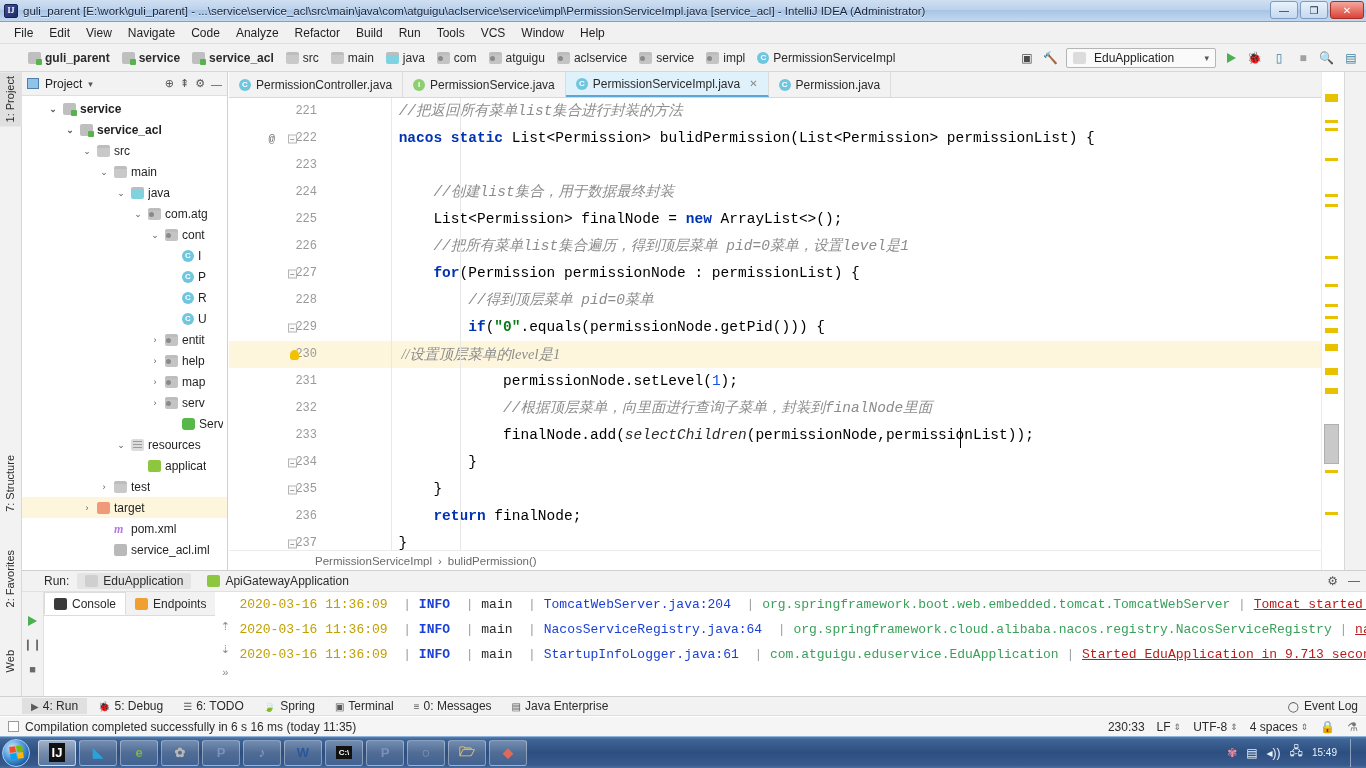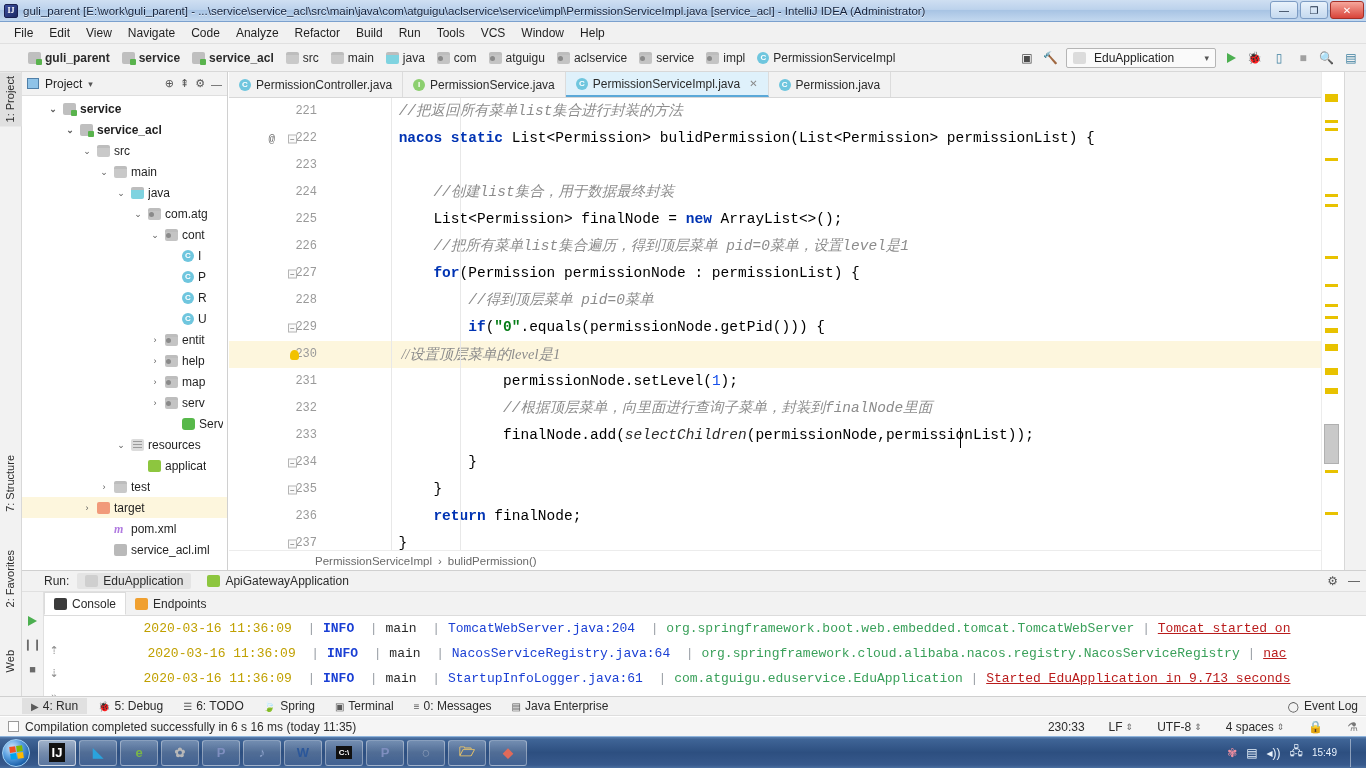--- a/index.html
+++ b/index.html
@@ -209,21 +209,21 @@
   .btab.active { background:#e0e0e0; }
   .bottombar-right { margin-left:auto; display:flex; align-items:center; gap:5px; padding-right:8px; font-size:12px; color:#2b2b2b;}
 
   
   .statusbar {
     position: absolute; top: 717px; left: 0; width: 1366px; height: 19px;
     background: #f5f5f5; display: flex; align-items: center; gap: 6px; padding: 0 8px;
     font-size: 12px; color: #2b2b2b;
   }
   .sb-box { width:11px;height:11px;border:1px solid #9a9a9a;background:#fff; flex:none;}
-  .statusbar-right { margin-left:auto; display:flex; align-items:center; gap:24px; }
+  .statusbar-right { margin-left:auto; display:flex; align-items:center; gap:12px; }
   .sb-item { display:flex; align-items:center; gap:3px; }
   .sb-arrows { color:#6a6a6a; font-size:9px; }
 
   
   .taskbar {
     position: absolute; top: 736px; left: 0; width: 1366px; height: 32px;
     background: linear-gradient(to bottom, #5a7fae 0%, #3f6496 8%, #2d4f80 50%, #37598c 90%, #4a6fa0 100%);
     border-top: 1px solid #8fb4dc;
     display: flex; align-items: center; padding-left: 2px;
   }
@@ -593,21 +593,21 @@
         <span>⚙</span>
         <span>—</span>
       </span>
     </div>
     <div class="run-body">
       <div class="run-side">
         <span class="tri-run"></span>
         <span>❙❙</span>
         <span>■</span>
       </div>
-      <div style="flex:1;display:flex;flex-direction:column;overflow:hidden;text-align:center;">
+      <div style="flex:1;display:flex;overflow:hidden;">
         <div class="subtabs" id="subtabs">
             <div class="stab active">
               <span class="ico" style="background: rgb(58, 58, 58);"></span>
               <span>Console</span>
             </div>
             <div class="stab">
               <span class="ico" style="background: rgb(240, 160, 48);"></span>
               <span>Endpoints</span>
             </div>
           </div>

